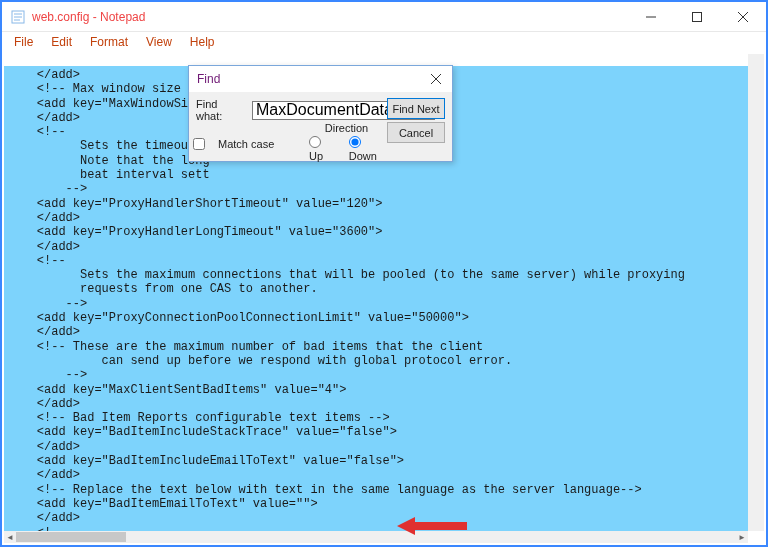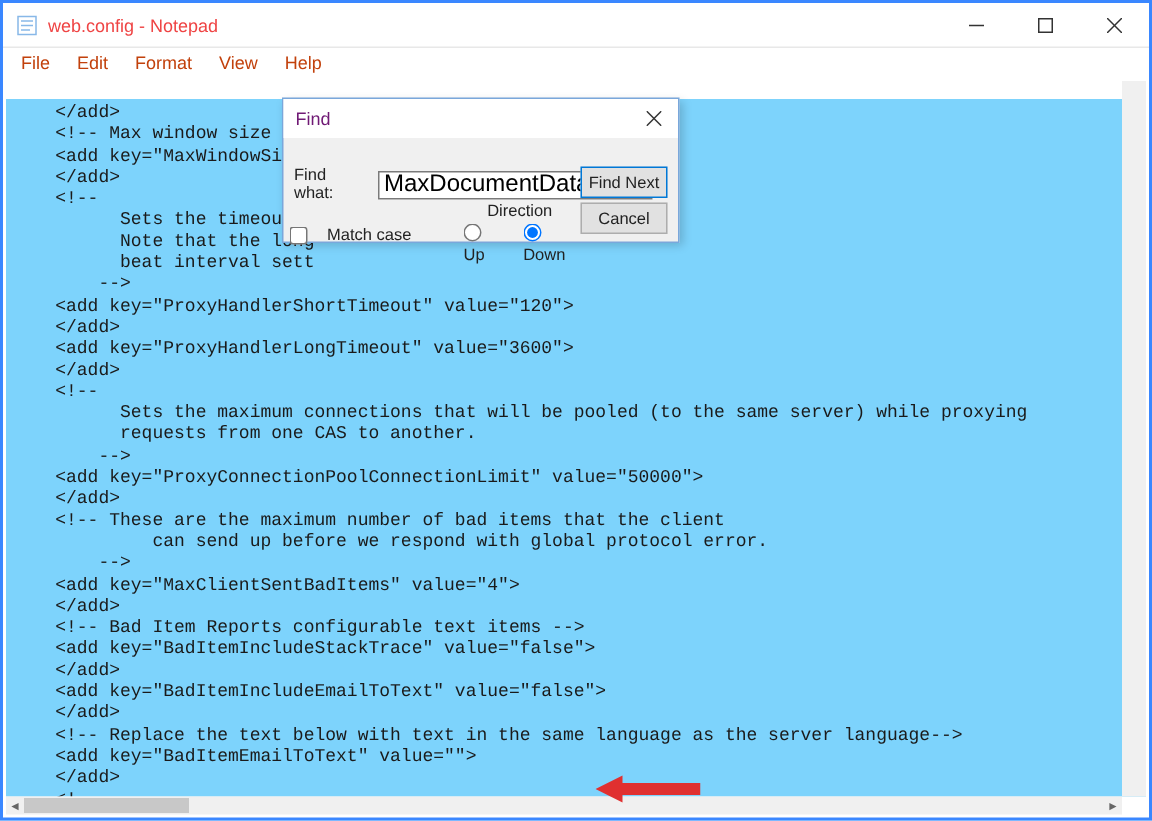--- a/index.html
+++ b/index.html
@@ -104,21 +104,20 @@
   .find-close {
     width: 32px; height: 26px;
     display: flex; align-items: center; justify-content: center;
   }
   .find-body {
     position: relative;
     padding: 6px 17px 6px 7px;
     height: calc(100% - 26px);
     font-size: 11px;
     color: #222;
-    margin-top: 13px;
   }
   .row1 { display: flex; align-items: center; gap: 6px; }
   .find-label { width: 50px; }
   .find-input {
     flex: 1;
     border: 1px solid #7a7a7a;
     height: 19px;
     padding: 1px 3px;
     font-size: 16px;
     width: 135px;

